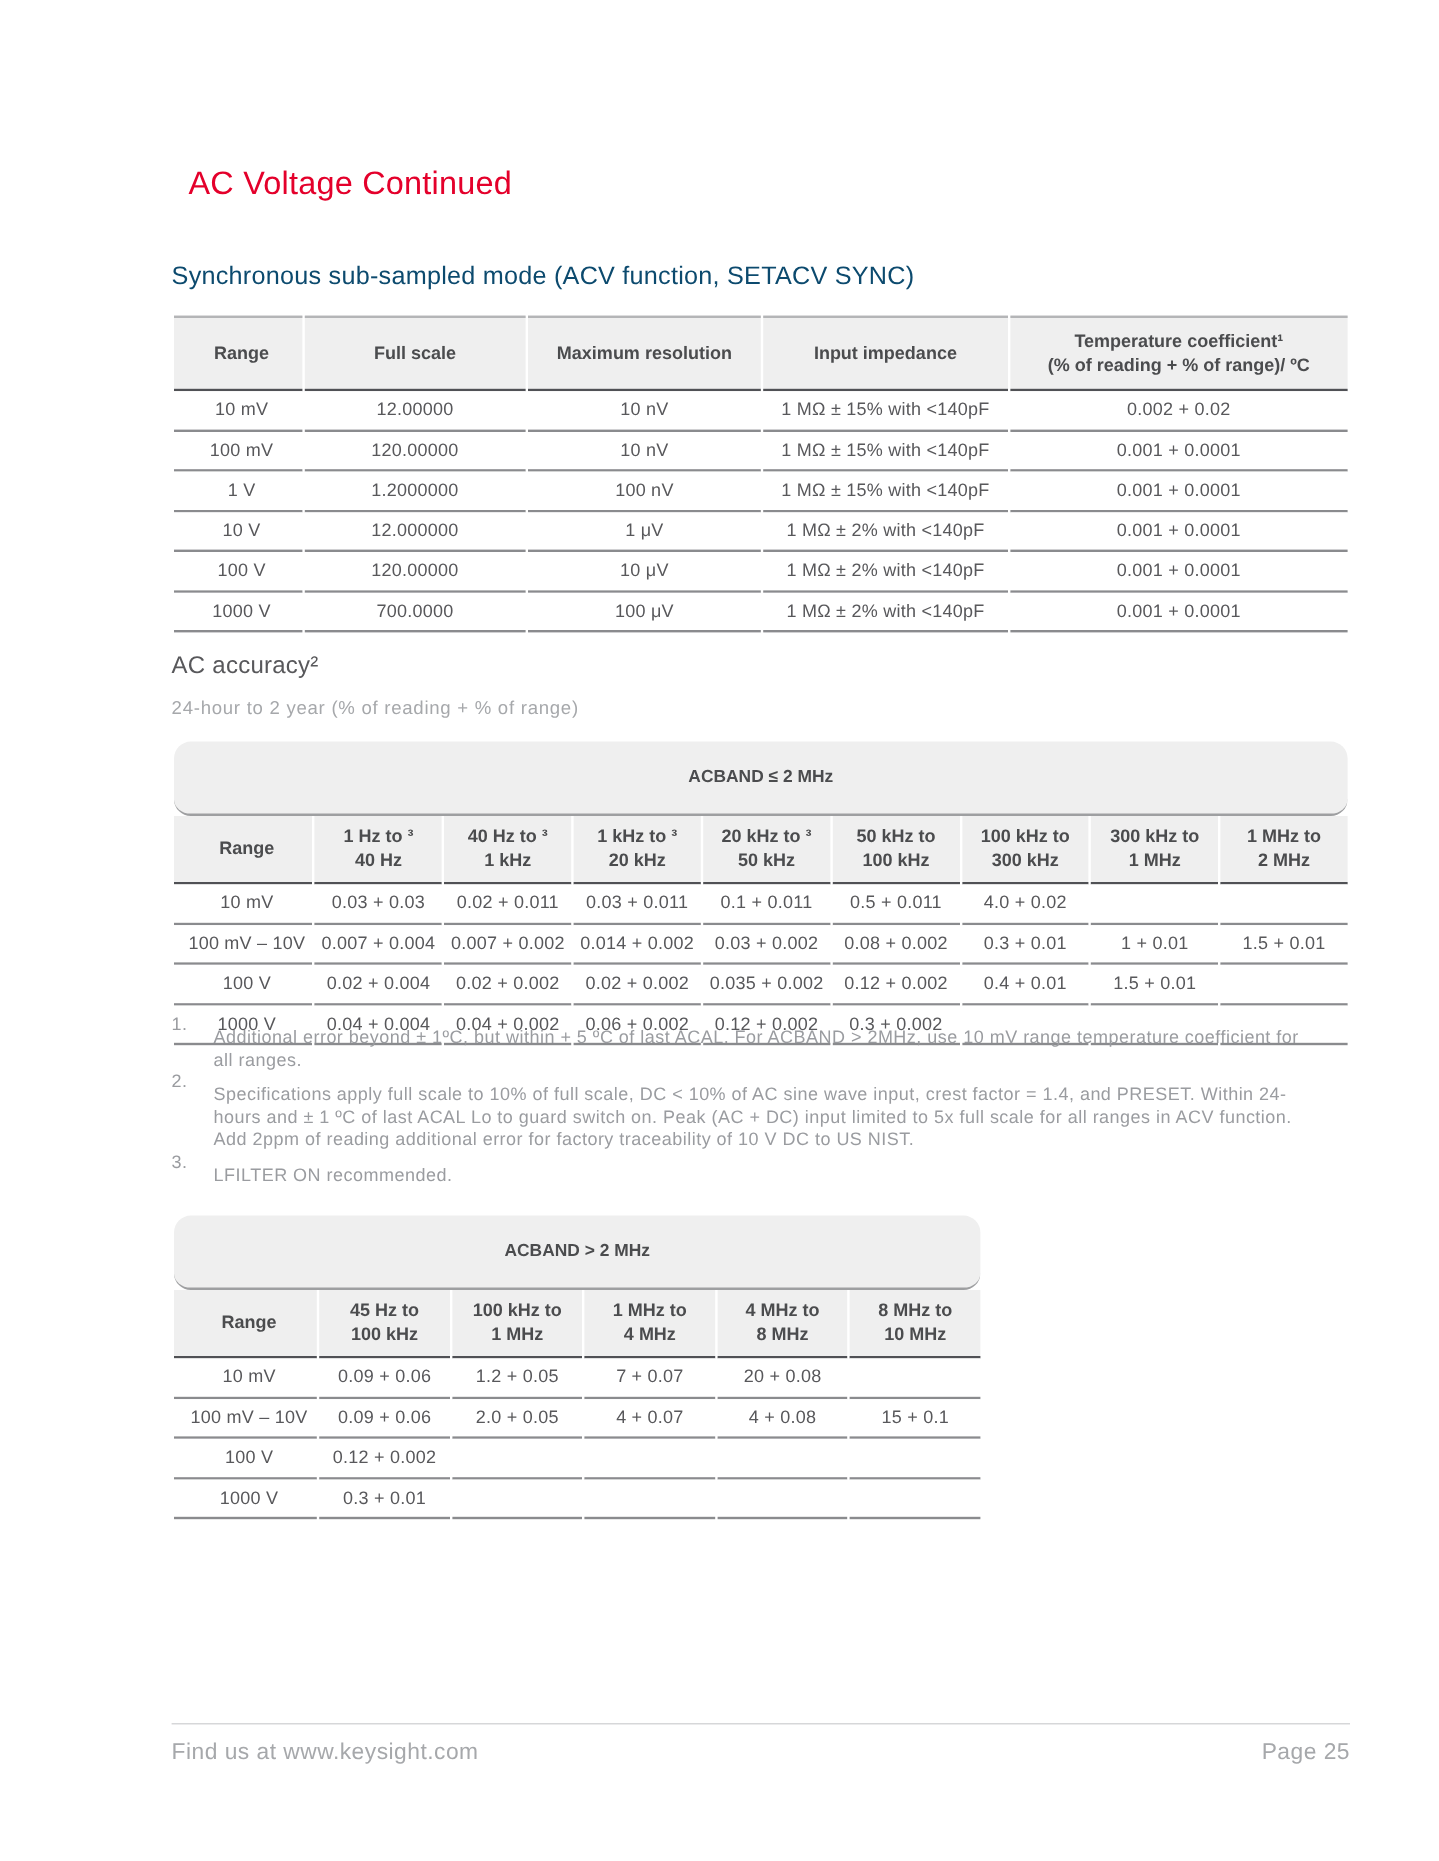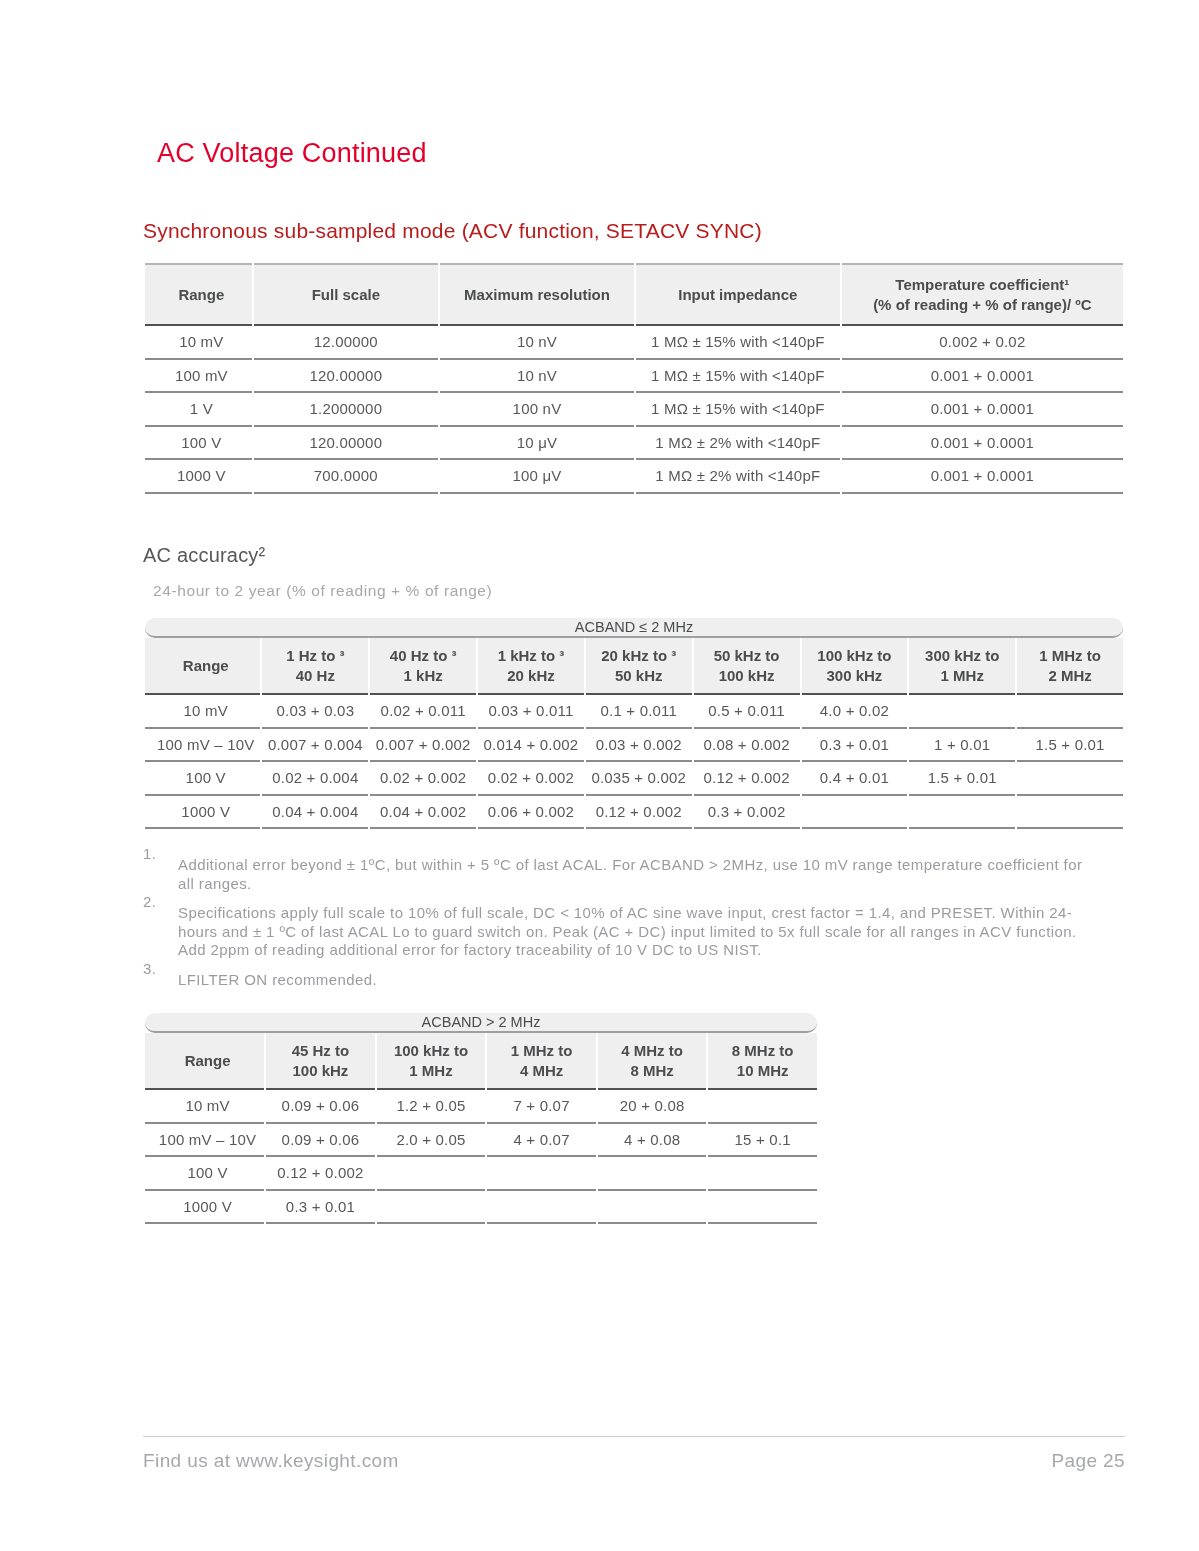--- a/index.html
+++ b/index.html
@@ -6,39 +6,39 @@
   .page {
     position:relative; width:1199px; height:1551px; background:#ffffff;
     font-family:"Liberation Sans", sans-serif; color:#58585b; overflow:hidden;
   }
   .page-title {
     position:absolute; left:157px; top:138px; margin:0;
     font-size:27px; font-weight:400; color:#e4002b; letter-spacing:0.2px;
   }
   .section-title {
     position:absolute; left:143px; top:219px; margin:0;
-    font-size:21px; font-weight:400; color:#b91c1c; letter-spacing:0.2px;
+    font-size:21px; font-weight:400; color:#0c4a6e; letter-spacing:0.2px;
   }
   .acc-head {
     position:absolute; left:143px; top:544px;
     font-size:20px; color:#58585b; letter-spacing:0.2px;
   }
   .acc-sub {
-    position:absolute; left:153px; top:582px;
+    position:absolute; left:143px; top:582px;
     font-size:15.5px; color:#a6a8ab; letter-spacing:0.6px;
   }
 
   table.spec-table {
     position:absolute; left:143px; border-collapse:separate; border-spacing:2px 0;
     table-layout:fixed; font-size:15px; color:#58585b;
   }
   table.spec-table th, table.spec-table td { overflow:hidden; }
   tr.band th {
-    background:#efefef; font-weight:normal; font-size:14.5px; color:#4b4c4e;
-    text-align:center; padding:1px 4px; border-bottom:2px solid #9e9fa1;border-radius:14px;
+    background:#efefef; font-weight:bold; font-size:14.5px; color:#4b4c4e;
+    text-align:center; padding:22px 4px; border-bottom:2px solid #9e9fa1;border-radius:14px;
   }
   tr.cols th {
     background:#efefef; font-weight:bold; color:#4b4c4e; text-align:center;
     vertical-align:middle; padding:8px 4px; line-height:1.3;
     white-space:pre-line; border-bottom:2px solid #505155;
   }
   table.spec-table tbody td {
     border-bottom:2px solid #8a8b8e; text-align:center; padding:6px 4px;
     background:#ffffff; line-height:1.3; letter-spacing:0.2px;
   }
@@ -108,20 +108,27 @@
         <td>120.00000</td>
         <td>10 nV</td>
         <td>1 MΩ ± 15% with &lt;140pF</td>
         <td>0.001 + 0.0001</td>
       </tr>
       <tr>
         <td class="range">1 V</td>
         <td>1.2000000</td>
         <td>100 nV</td>
         <td>1 MΩ ± 15% with &lt;140pF</td>
+        <td>0.001 + 0.0001</td>
+      </tr>
+      <tr>
+        <td class="range">10 V</td>
+        <td>12.000000</td>
+        <td>1 μV</td>
+        <td>1 MΩ ± 2% with &lt;140pF</td>
         <td>0.001 + 0.0001</td>
       </tr>
       <tr>
         <td class="range">100 V</td>
         <td>120.00000</td>
         <td>10 μV</td>
         <td>1 MΩ ± 2% with &lt;140pF</td>
         <td>0.001 + 0.0001</td>
       </tr>
       <tr>

